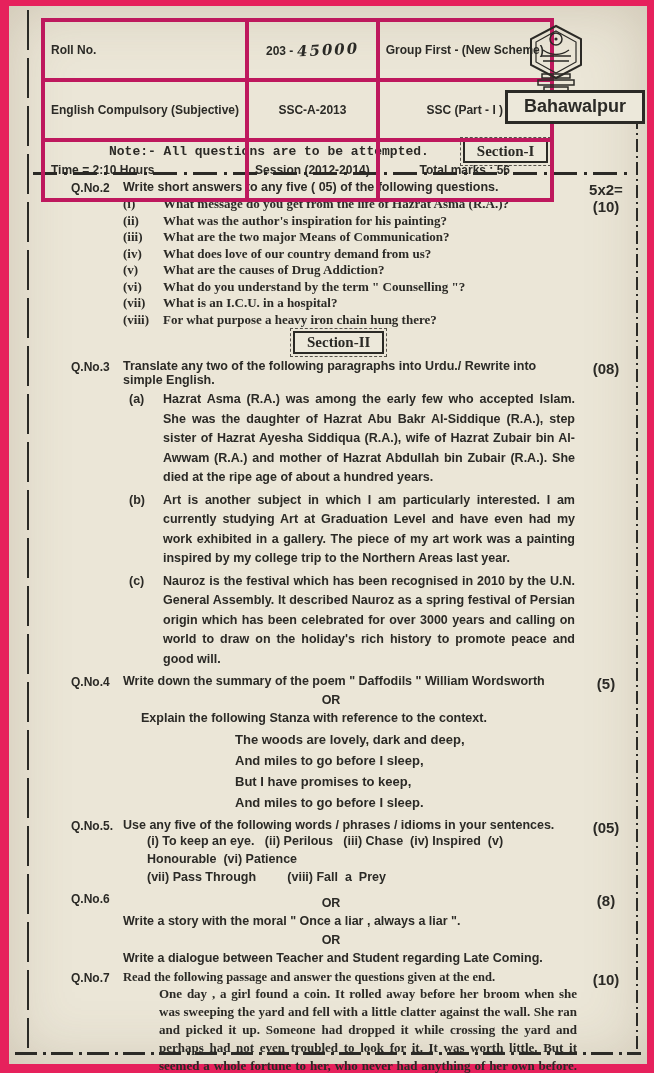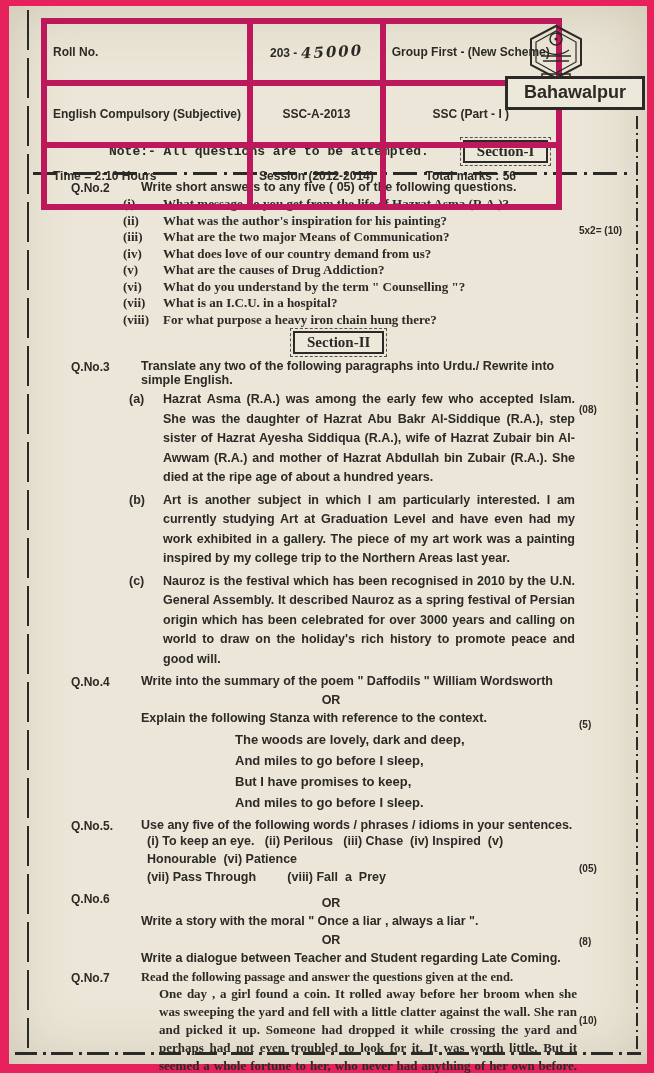--- a/index.html
+++ b/index.html
@@ -11,40 +11,40 @@
   .rule-left{position:absolute;left:18px;top:4px;bottom:16px;width:2px;
     background:repeating-linear-gradient(180deg,#2b2a26 0 40px,transparent 40px 48px);}
   .rule-right{position:absolute;right:9px;top:110px;bottom:14px;width:2px;
     background:repeating-linear-gradient(180deg,#2b2a26 0 13px,transparent 13px 17px,#2b2a26 17px 19px,transparent 19px 23px);}
   .rule-bottom{position:absolute;left:6px;right:6px;bottom:9px;height:3px;
     background:repeating-linear-gradient(90deg,#2b2a26 0 22px,transparent 22px 28px,#2b2a26 28px 31px,transparent 31px 36px);}
   .content{position:absolute;left:24px;right:14px;top:0;bottom:14px;font-weight:700;}
   
   .header{position:relative;height:118px;}
   table.meta{border-collapse:collapse;margin:12px 0 0 8px;width:470px;font-size:12px;}
-  table.meta td{border:6px solid #be185d;padding:18px 6px;height:20px;white-space:nowrap;}
+  table.meta td{border:4px solid #be185d;padding:18px 6px;height:20px;white-space:nowrap;}
   td.c1{width:180px;} td.c2{width:130px;text-align:center;} td.c3{width:150px;text-align:center;}
   .hand{font-family:"DejaVu Serif",serif;font-style:italic;font-size:15px;letter-spacing:2px;
     display:inline-block;transform:rotate(-3deg);}
   .emblem{position:absolute;top:6px;right:34px;}
-  .brand{position:absolute;top:58px;right:-12px;width:134px;border:3px solid #2b2a26;
+  .brand{position:absolute;top:72px;right:-12px;width:134px;border:3px solid #2b2a26;
     background:#ece8da;text-align:center;font-size:18px;line-height:21px;padding:3px 0 4px;}
   .note-row{display:flex;align-items:center;margin:4px 0 0 76px;}
   .note{font-size:13px;font-family:Liberation Mono, monospace;}
   .secbox{border:2px solid #2b2a26;outline:1.5px dashed #55514a;outline-offset:2px;
     padding:1px 12px;font-family:"Liberation Serif",serif;font-size:15px;margin-left:34px;
     background:#ece8da;white-space:nowrap;}
   .hdiv{height:3px;margin-top:9px;
     background:repeating-linear-gradient(90deg,#2b2a26 0 24px,transparent 24px 31px,#2b2a26 31px 34px,transparent 34px 40px);}
   
   .q{display:flex;align-items:flex-start;margin-top:5px;}
   .ql{width:52px;flex:none;font-size:12px;padding-top:1px;margin-left:38px;}
   .qb{flex:1;min-width:0;}
-  .qm{width:54px;flex:none;text-align:left;font-size:10px;padding-top:1px;margin-top:44px;}
-  .qt{font-size:12.5px;margin-left:18px;}
+  .qm{width:54px;flex:none;text-align:center;font-size:15px;padding-top:1px;}
+  .qt{font-size:12.5px;}
   .serif{font-family:"Liberation Serif",serif;}
   .items{margin-top:2px;}
   .it{display:flex;font-size:13px;line-height:16.5px;}
   .in{width:40px;flex:none;}
   .ix{flex:1;}
   .center2{display:block;width:fit-content;margin:3px auto 2px 260px;}
   .para{display:flex;font-size:12.5px;line-height:19.5px;margin-top:3px;}
   .pn{width:34px;flex:none;margin-left:6px;}
   .px{flex:1;text-align:justify;padding-right:4px;}
   .or{text-align:center;font-size:12.5px;margin:5px 40px 4px 0;}
@@ -172,21 +172,21 @@
               <span class="pn">(c)</span>
               <span class="px">Nauroz is the festival which has been recognised in 2010 by the U.N. General Assembly. It described Nauroz as a spring festival of Persian origin which has been celebrated for over 3000 years and calling on world to draw on the holiday's rich history to promote peace and good will.</span>
             </div>
         </div>
         <div class="qm">(08)</div>
       </div>
 
       <div class="q">
         <div class="ql">Q.No.4</div>
         <div class="qb">
-          <div class="qt">Write into the summary of the poem  " Daffodils  "  William  Wordsworth</div>
+          <div class="qt">Write down the summary of the poem  " Daffodils  "  William  Wordsworth</div>
           <div class="or">OR</div>
           <div class="explain">Explain the following Stanza  with reference to the context.</div>
           <div class="stanza">
             <div>The woods are lovely, dark and deep,</div>
             <div>And miles to go before I sleep,</div>
             <div>But I have promises to keep,</div>
             <div>And miles to go before I sleep.</div>
           </div>
         </div>
         <div class="qm">(5)</div>

